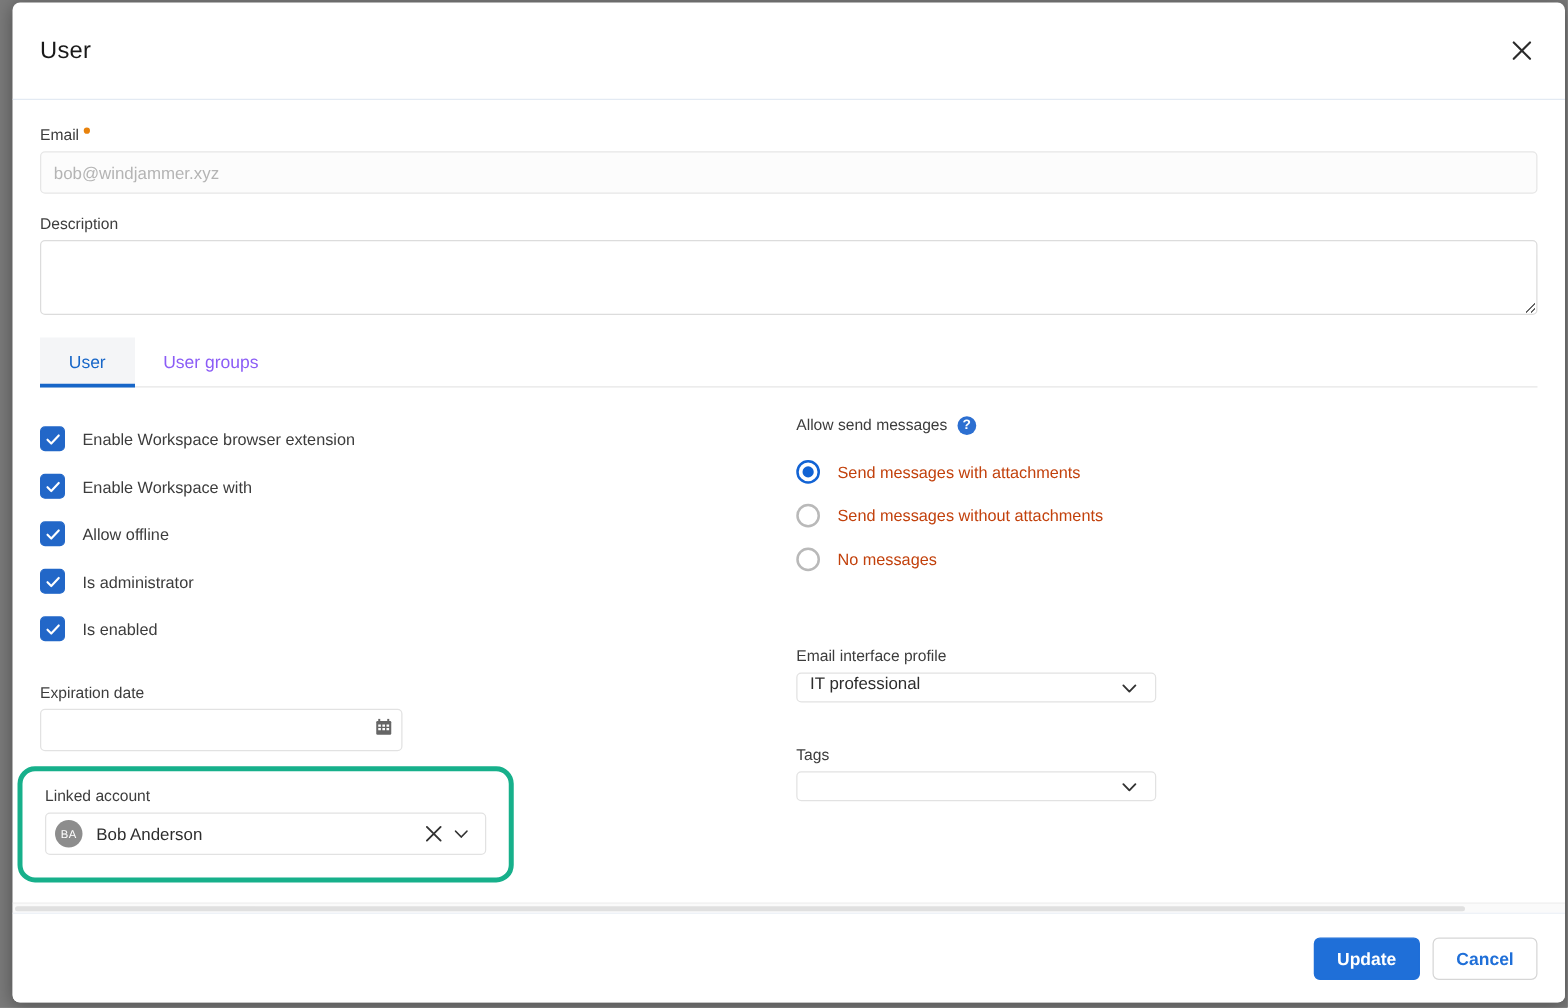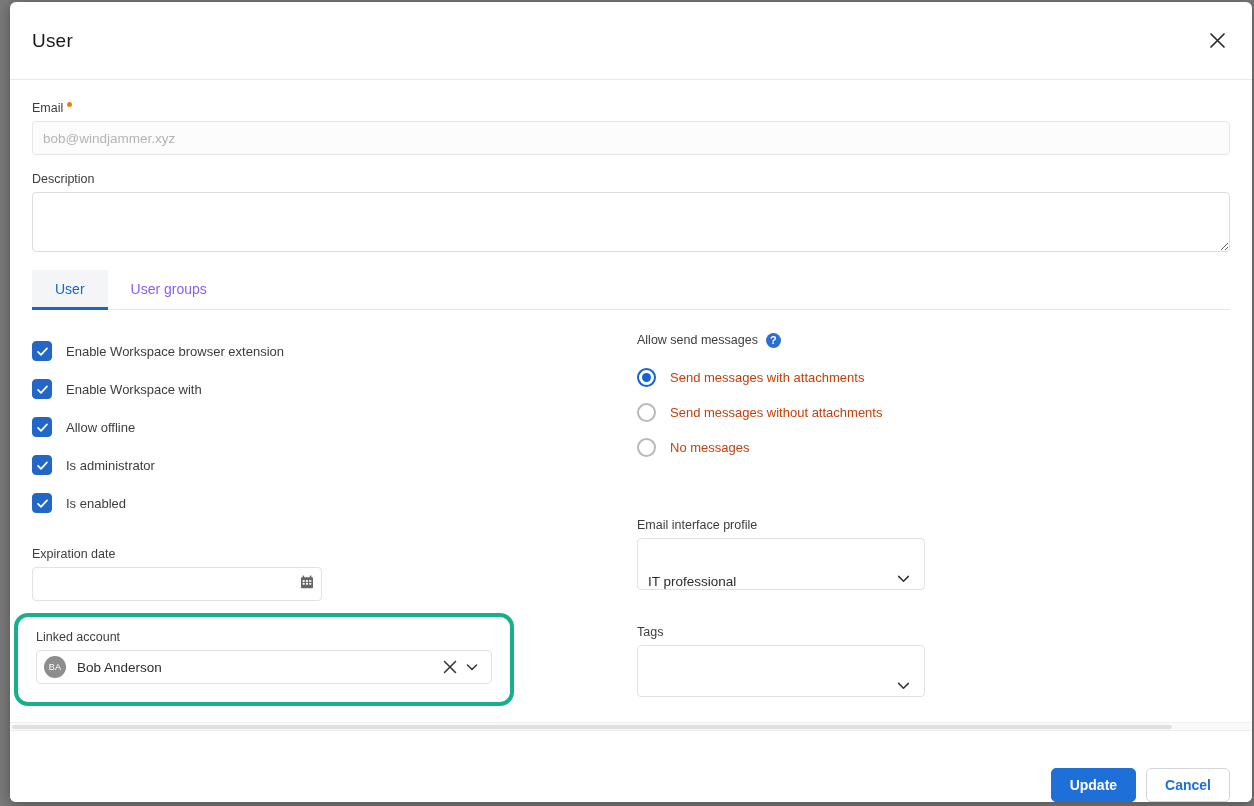--- a/index.html
+++ b/index.html
@@ -237,21 +237,21 @@
     right: 8px; top: 50%;
     transform: translateY(-50%);
     cursor: pointer;
     display: block;
   }
 
   
   #linked-highlight {
     margin-top: 12px;
     margin-left: -18px;
-    width: 500px;
+    width: 397px;
     border: 4px solid #17b08b;
     border-radius: 14px;
     padding: 12px 18px 18px 18px;
     background: #fff;
   }
   #linked-select {
     width: 100%;
     height: 34px;
     border: 1px solid #e2e2e2;
     border-radius: 4px;
@@ -281,26 +281,26 @@
     display: flex; align-items: center; justify-content: center;
     width: 22px; height: 22px;
     cursor: pointer;
     color: #333;
   }
 
   
   .sel-block { margin-bottom: 34px; }
   .sel-box {
     width: 288px;
-    height: 52px;
+    height: 24px;
     border: 1px solid #e2e2e2;
     border-radius: 4px;
     background: #fff;
     display: flex;
-    align-items: flex-end;
+    align-items: flex-start;
     padding: 0 10px;
     cursor: pointer;
   }
   .sel-value {
     flex: 1 1 auto;
     font-size: 13.5px;
     color: #2d2d2d;
   }
   #ui-profile-block { margin-top: 0; }
   #right-spacer { height: 52px; }
@@ -320,21 +320,21 @@
     background: #e0e0e0;
     border-radius: 2px;
   }
 
   
   #footer {
     flex: 0 0 72px;
     height: 72px;
     border-top: 1px solid #e9eef5;
     display: flex;
-    align-items: flex-end;
+    align-items: center;
     justify-content: flex-end;
     padding: 0 22px;
     gap: 10px;
     background: #fff;
   }
   .btn {
     height: 34px;
     border-radius: 5px;
     font-size: 14px;
     font-weight: bold;

